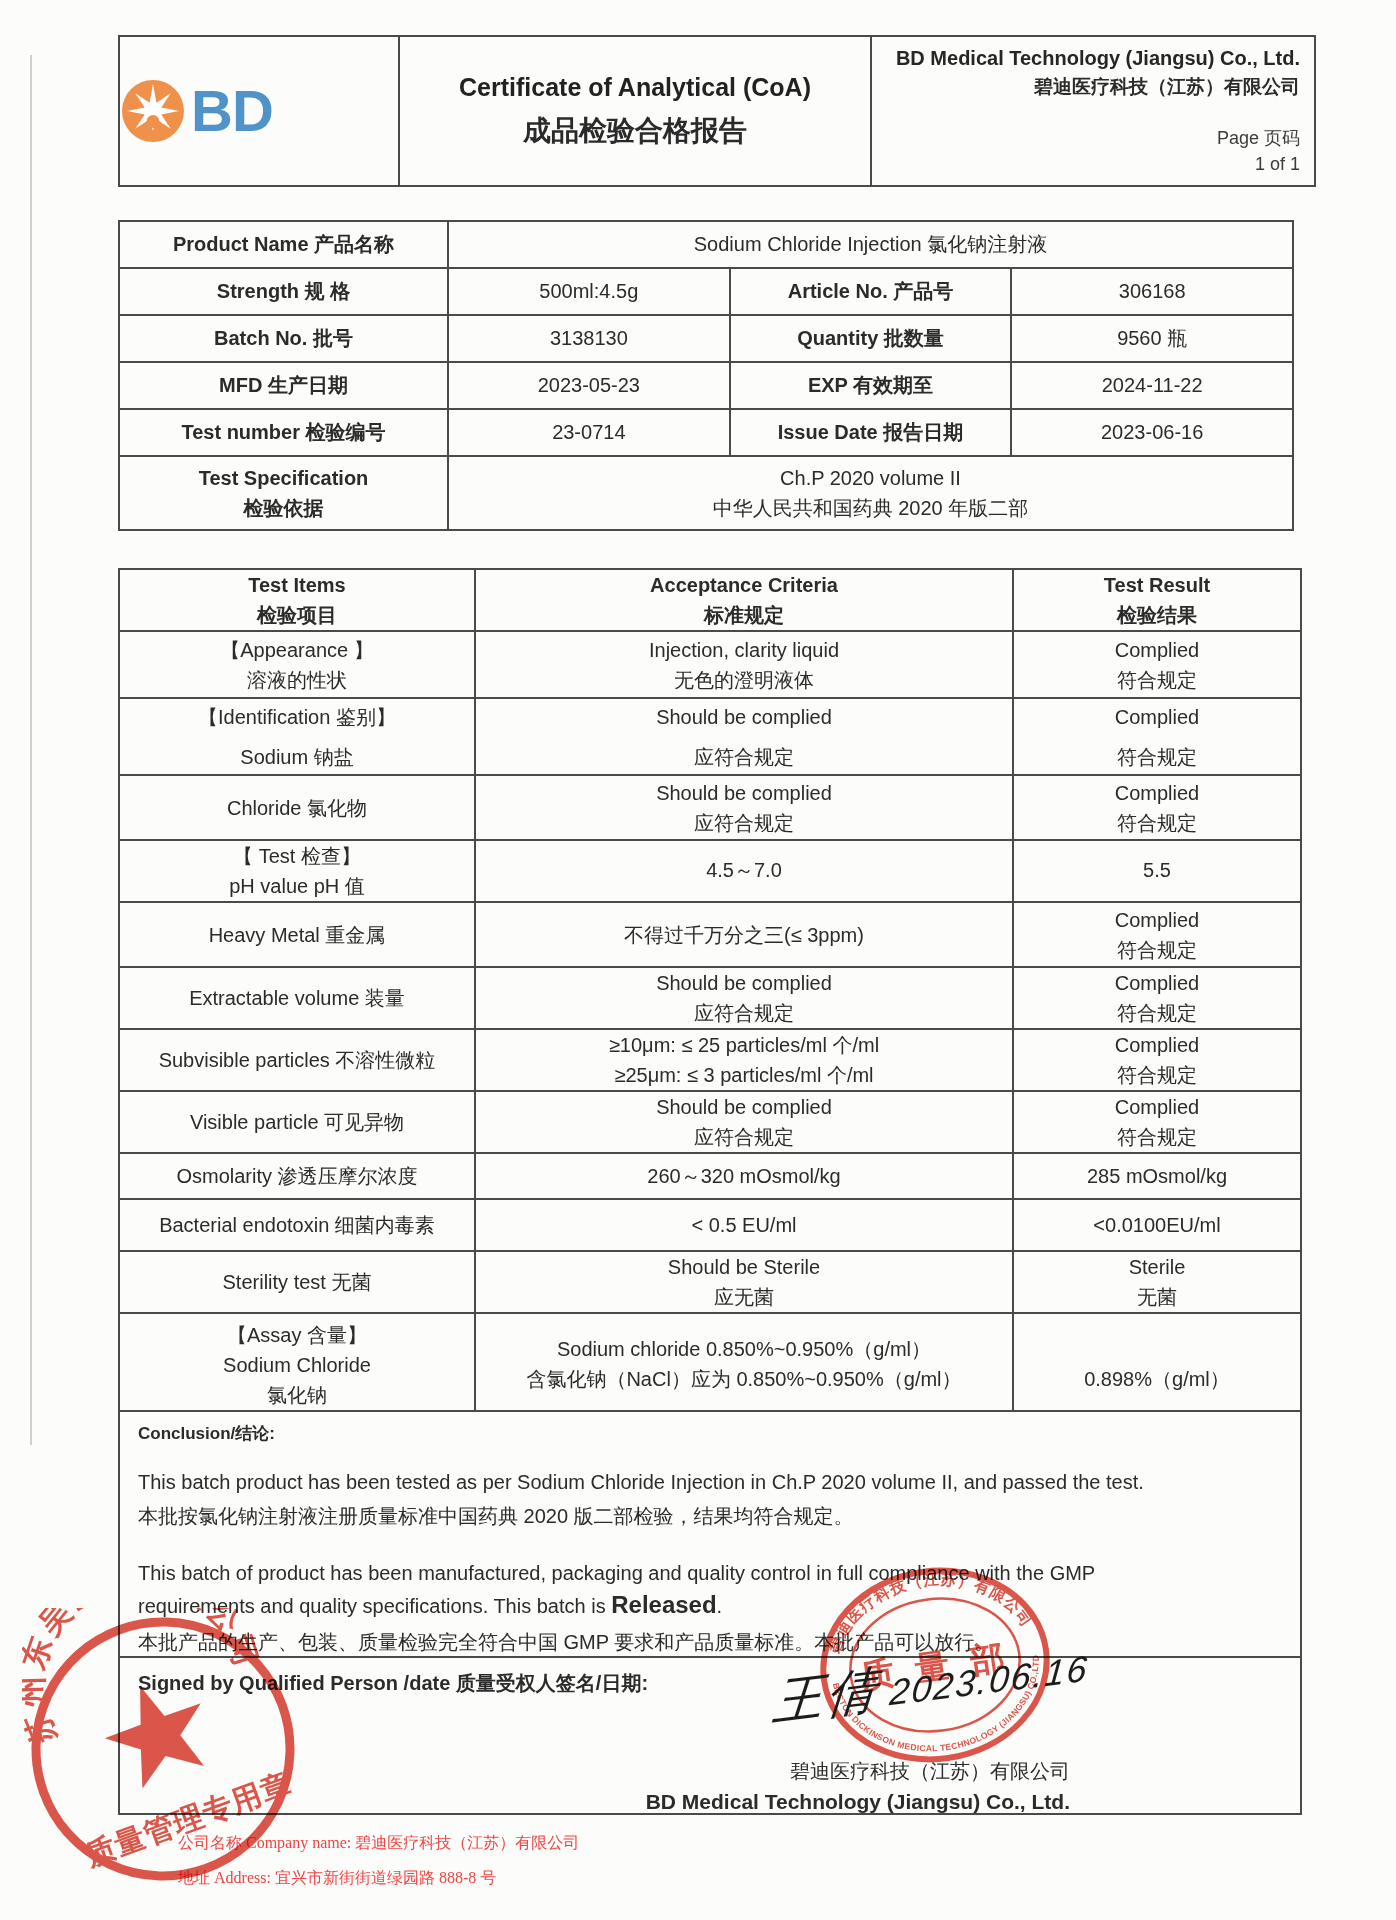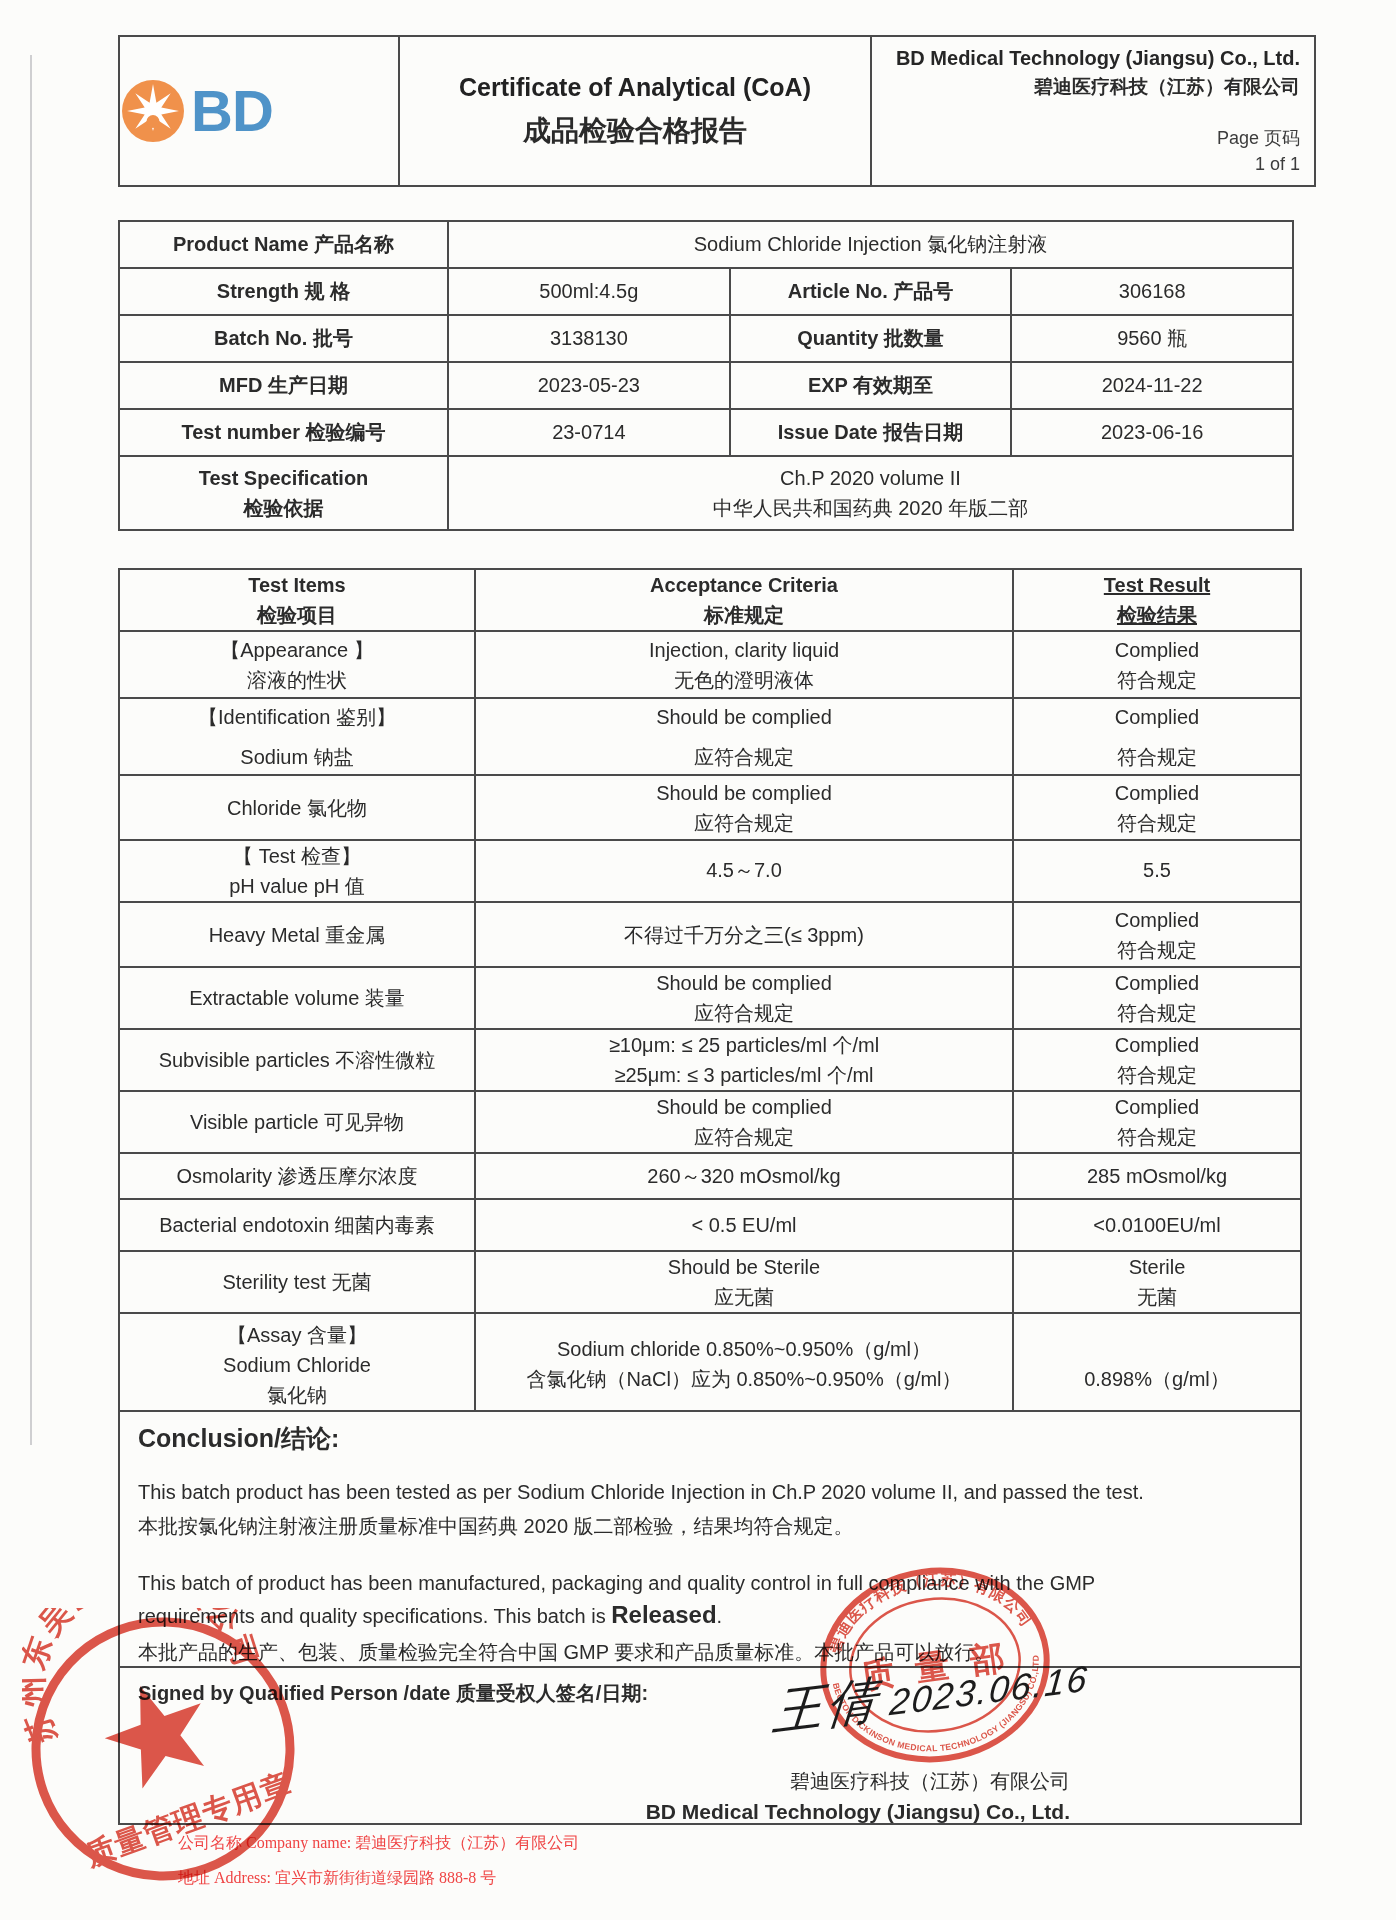--- a/index.html
+++ b/index.html
@@ -30,37 +30,37 @@
   .product-table{margin-top:33px;}
   .product-table td{height:45px;font-size:20px;}
   .product-table td.plabel{font-weight:bold;}
   .pt-c1{width:327px;}.pt-c2{width:258px;}.pt-c3{width:294px;}.pt-c4{width:297px;}
   .spec-row td{height:72px;}
   .spec-row .line{line-height:30px;}
   .spec-row td.plabel .line{font-weight:bold;}
 
   
   .test-table{margin-top:37px;}
-  .tt-c1{width:354px;}.tt-c2{width:536px;}.tt-c3{width:286px;text-decoration:underline;}
+  .tt-c1{width:354px;}.tt-c2{width:536px;}.tt-c3{width:286px;}
   .test-table td{font-size:20px;}
   .test-table .line{line-height:30px;}
   .test-table .hdr .line{font-weight:bold;}
   .row-h{height:61px;}
   .r0{height:67px;padding-left:12px;}.r1{height:77px;}.r2{height:65px;}.r3{height:53px;margin-left:48px;}
   .r4{height:65px;}.r5{height:58px;}.r6{height:62px;}.r7{height:62px;}
   .r8{height:46px;}.r9{height:52px;border-radius:9px;}.r10{height:57px;}.r11{height:98px;}
   .r1 .gap{margin-top:10px;}
   .vbot{vertical-align:bottom;}
   .r3 td.vbot{padding-bottom:16px;}
   .r11 td.vbot{padding-bottom:16px;}
   .r11 .item-top{padding-top:6px;}
 
   
   .conclusion-cell{height:232px;text-align:left;vertical-align:top;padding:10px 18px 0 18px;}
-  .conclusion-label{font-size:25px;font-weight:bold;}
+  .conclusion-label{font-size:17px;font-weight:bold;}
   .c-en1{font-size:20px;margin-top:26px;}
   .c-zh1{font-size:20px;margin-top:9px;}
   .c-en2{font-size:20px;margin-top:28px;line-height:31px;}
   .released{font-weight:bold;font-size:24px;}
   .c-zh2{font-size:20px;margin-top:7px;}
 
   
   .signature-cell{height:155px;text-align:left;vertical-align:top;position:relative;padding:0;}
   .signed-label{font-size:20px;font-weight:bold;padding:12px 0 0 18px;}
   .company-stack{position:absolute;right:230px;top:100px;text-align:right;}

